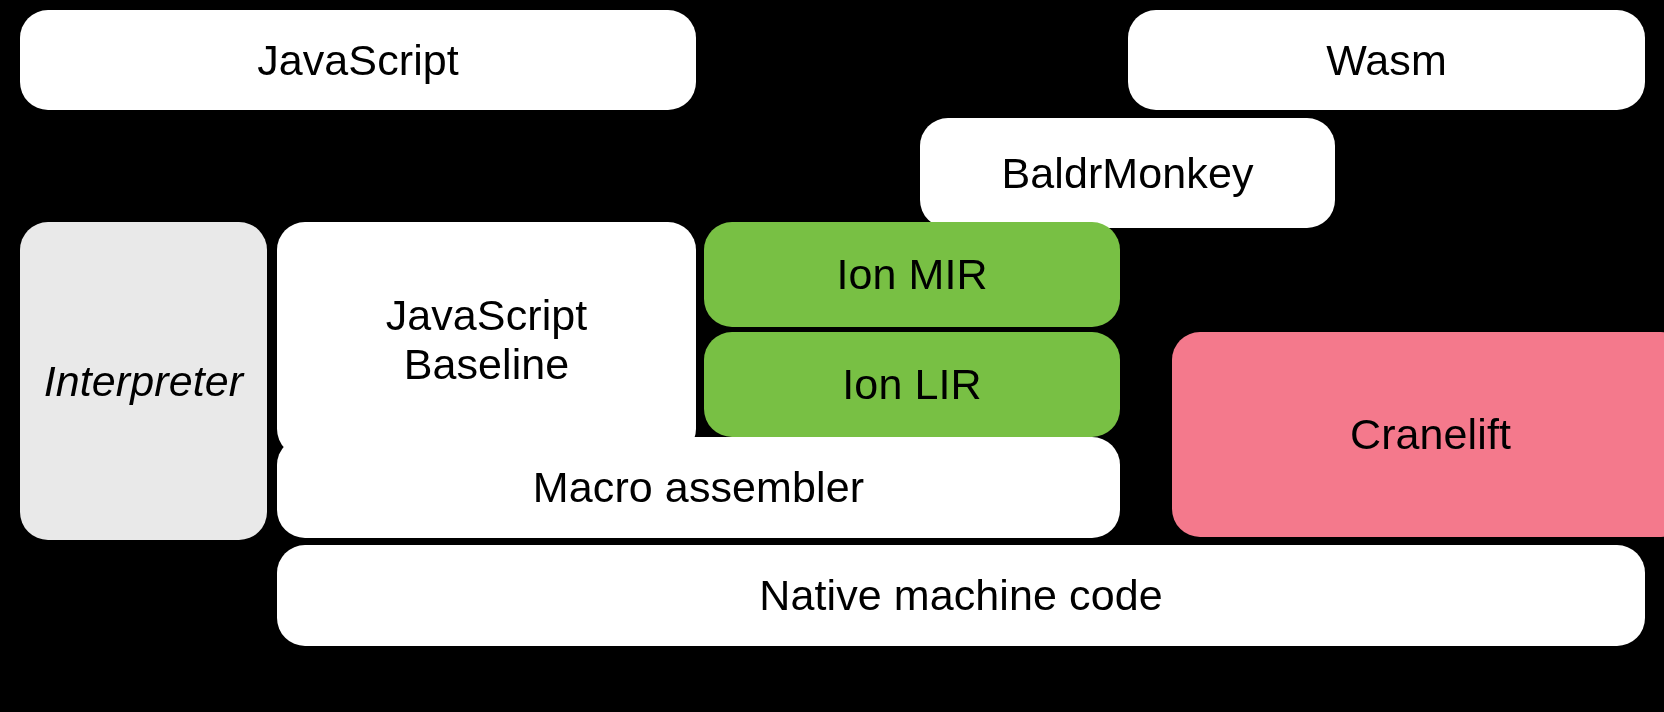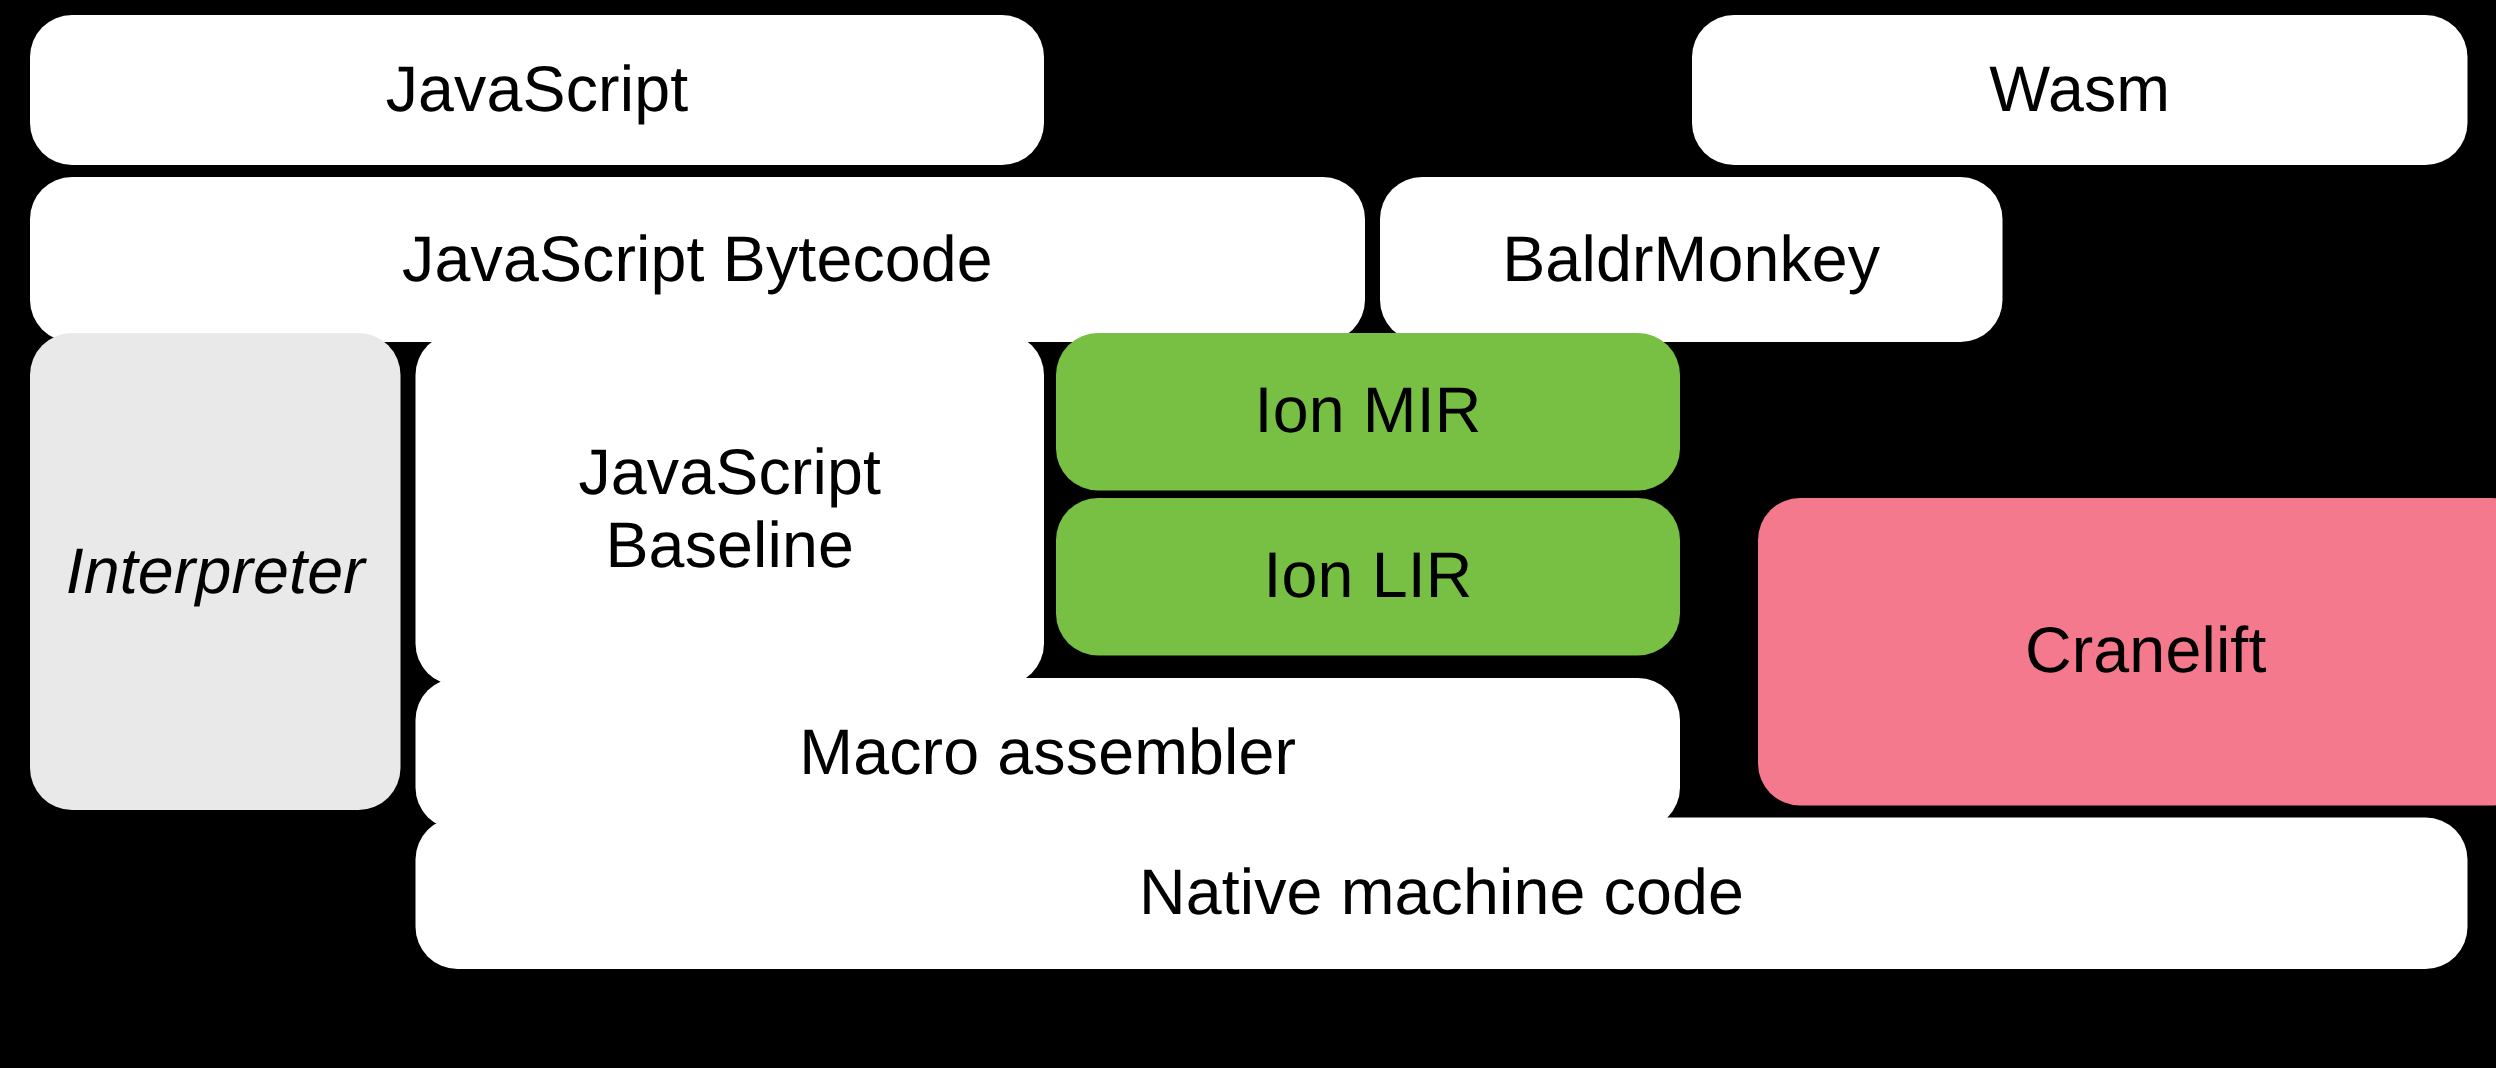--- a/index.html
+++ b/index.html
@@ -40,32 +40,31 @@
 </head>
 <body>
 
 <div id="stage">
 
   <div class="node fill-white" style="left:20px; top:10px; width:676px; height:100px;">JavaScript</div>
 
 
   <div class="node fill-white" style="left:1128px; top:10px; width:517px; height:100px;">Wasm</div>
 
-  <div class="node fill-white" style="left:20px; top:118px; width:890px; height:110px;">JavaScript Bytecode</div>
 
   <div class="node fill-white" style="left:920px; top:118px; width:415px; height:110px;">BaldrMonkey</div>
 
   <div class="node fill-gray" style="left:20px; top:222px; width:247px; height:318px;font-style:italic;">Interpreter</div>
 
   <div class="node fill-white" style="left:277px; top:222px; width:419px; height:235px;">JavaScript
 Baseline</div>
 
   <div class="node fill-green" style="left:704px; top:222px; width:416px; height:105px;">Ion MIR</div>
 
   <div class="node fill-green" style="left:704px; top:332px; width:416px; height:105px;">Ion LIR</div>
 
   <div class="node fill-pink" style="left:1128px; top:332px; width:517px; height:205px;margin-left:44px;">Cranelift</div>
 
-  <div class="node fill-white" style="left:277px; top:452px; width:843px; height:101px;">Macro assembler</div>
+  <div class="node fill-white" style="left:277px; top:437px; width:843px; height:101px;">Macro assembler</div>
 
   <div class="node fill-white" style="left:277px; top:545px; width:1368px; height:101px;">Native machine code</div>
 
 </div>
 
 </body></html>

